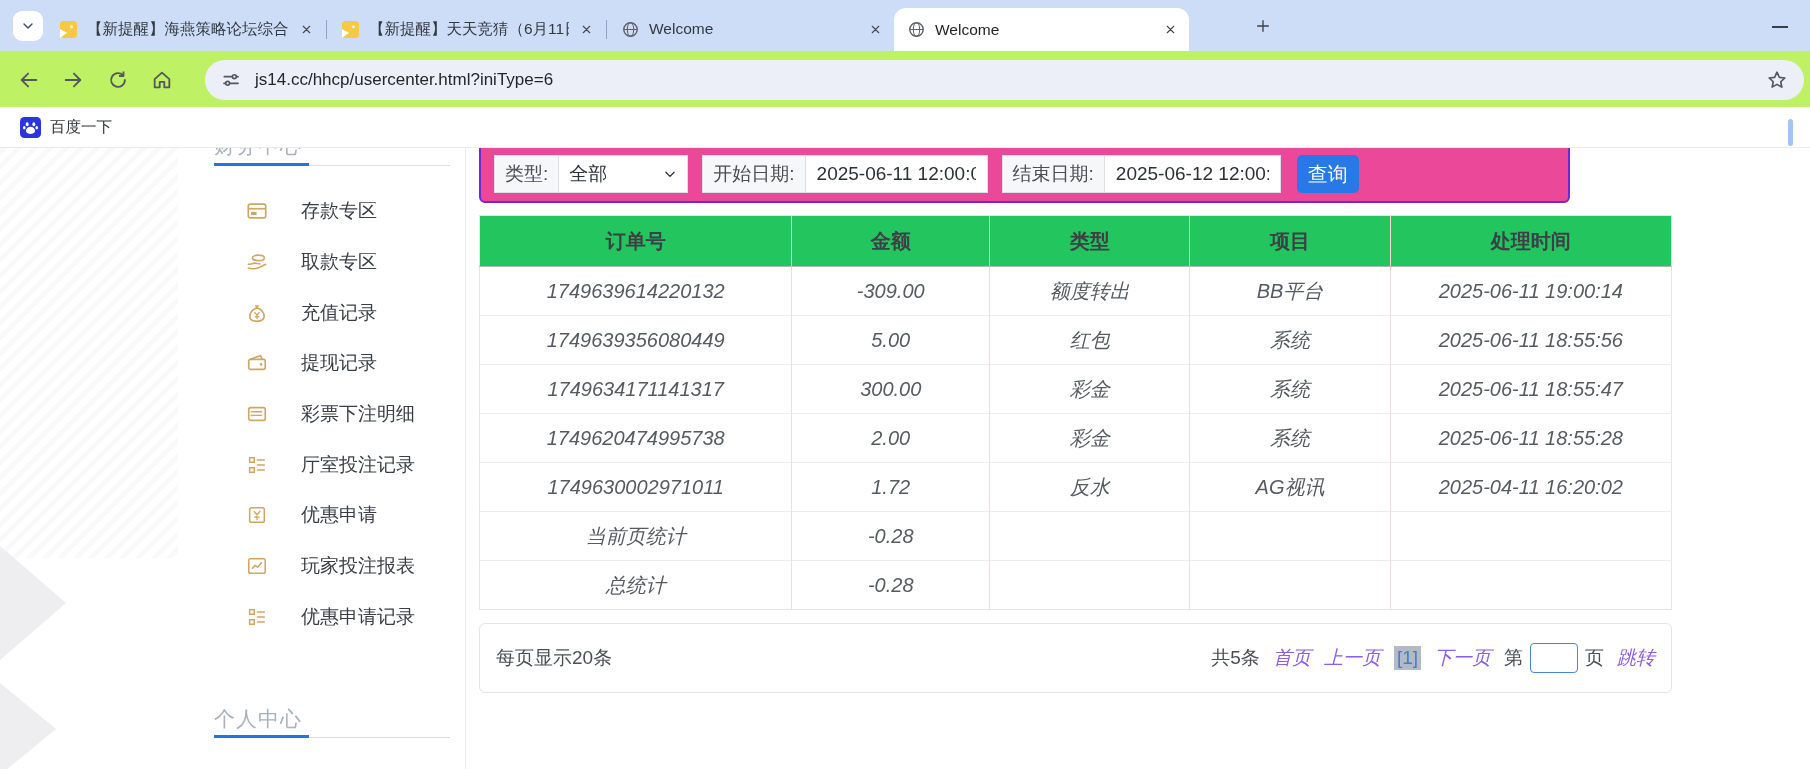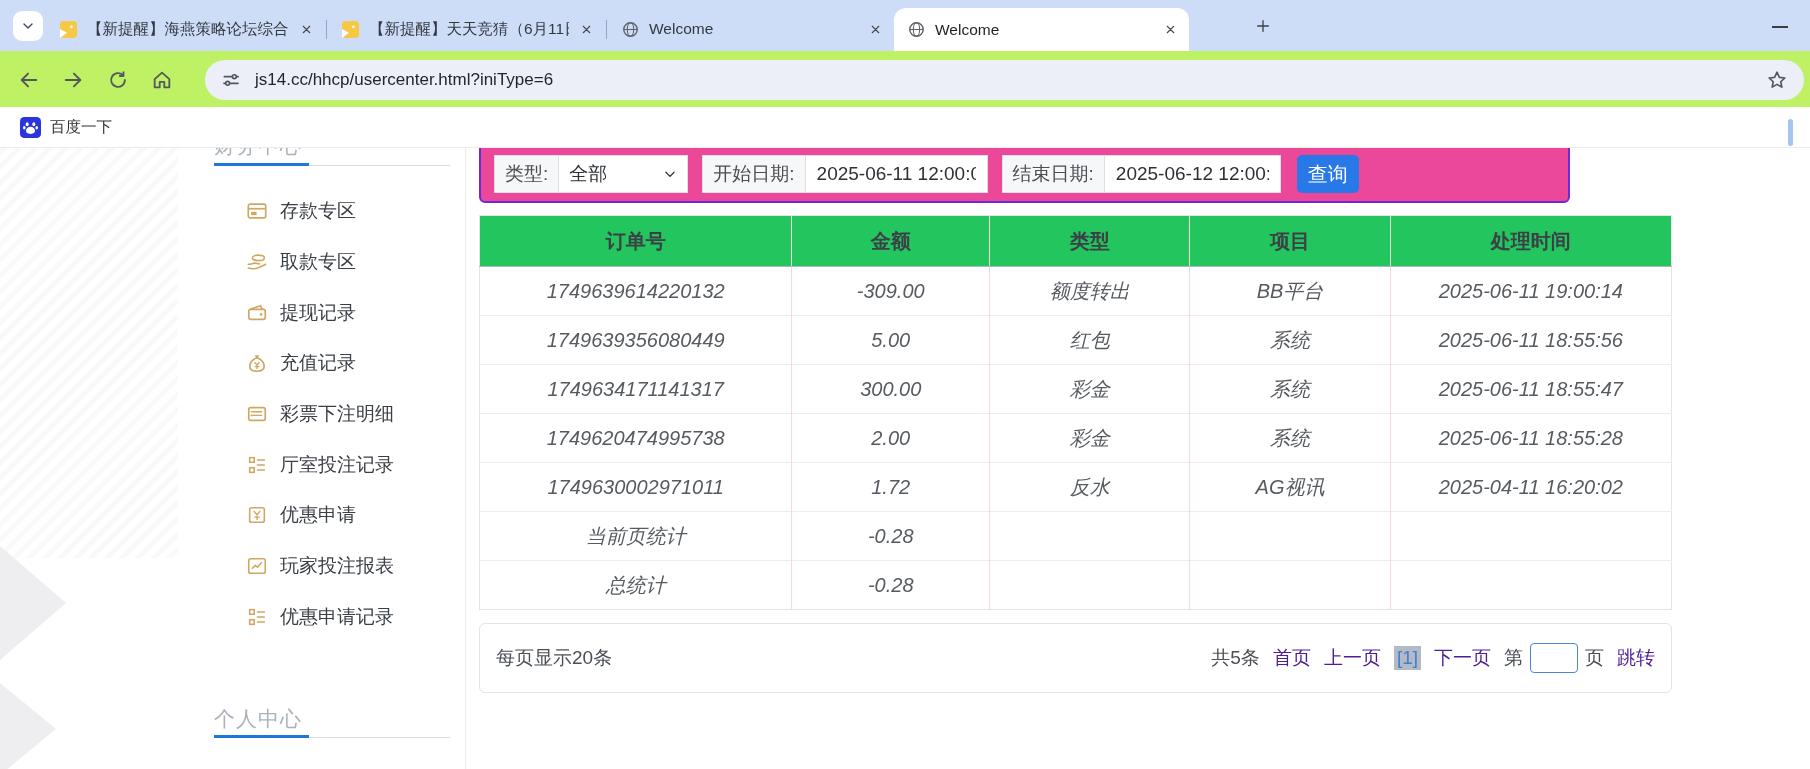--- a/index.html
+++ b/index.html
@@ -54,21 +54,21 @@
   .sidebar { position: absolute; left: 214px; top: 0; width: 242px; height: 621px; background: #fff; }
   .sb-divider { position: absolute; left: 465px; top: 0; width: 1px; height: 621px; background: #ececee; }
   .sb-sec { position: absolute; left: 0; font-size: 21px; color: #a9b1bb; letter-spacing: 1px; }
   .sec-fin { top: -16px; }
   .sec-per { top: 557px; }
   .sb-underline { position: absolute; left: 0; width: 236px; height: 1px; background: #dadde2; }
   .sb-underline::before { content: ""; position: absolute; left: 0; top: -2px; width: 95px; height: 3px; background: #1d78dd; }
   .ul-fin { top: 17px; }
   .ul-per { top: 589px; }
   .sb-menu { position: absolute; left: 0; top: 38px; width: 242px; }
-  .sb-item { position: relative; display: flex; align-items: center; height: 50.7px; padding-left: 32px; gap: 12px;
+  .sb-item { position: relative; display: flex; align-items: center; height: 50.7px; padding-left: 32px; gap: 33px;
     font-size: 19px; color: #3a3f46; cursor: pointer; }
   .sb-icon { width: 22px; height: 22px; flex: 0 0 22px; color: #cfa763; }
   .sb-item.active { background: #2e87ec; color: #fff; }
   .sb-item.active .sb-icon { color: #fff; }
   .sb-chev { position: absolute; right: 13px; top: 15px; width: 15px; height: 20px; color: #fff; }
 
   
   .content { position: absolute; left: 479px; top: 0; width: 1193px; height: 621px; }
   .filter-panel { position: absolute; left: 0; top: -8px; width: 1091px; height: 63px;
     border: 2px solid #6d28d9; border-radius: 6px; background: #ec4899; }
@@ -93,21 +93,21 @@
     border-bottom: 1px solid #b2b5ba; border-left: 1px solid #f2dcd8; text-align: center; }
   .fund-table th:first-child { border-left: none; }
   .fund-table td { height: 49px; text-align: center; font-size: 20px; color: #565b61;
     border-left: 1px solid #f2dcd8; border-top: 1px solid #ededef; background: #fff; font-style: italic; }
   .fund-table td:first-child { border-left: none; }
   .fund-table tbody tr:first-child td { border-top: none; }
 
   .pager { position: absolute; left: 0; top: 475px; width: 1193px; height: 70px; border: 1px solid #e4e4e6;
     border-radius: 6px; display: flex; align-items: center; padding: 0 16px; font-size: 19px; color: #4a4f55; background: #fff; }
   .pager-right { margin-left: auto; display: flex; align-items: center; gap: 13px; }
-  .pg-link { color: #4c1d95; cursor: pointer; text-decoration: none; }
+  .pg-link { color: #8b5cf6; cursor: pointer; text-decoration: none; font-style: italic; }
   .pg-current { background: #b3bac3; color: #3f7ed8; padding: 1px 3px; cursor: pointer; }
   .jump-grp { display: flex; align-items: center; gap: 7px; }
   .jump-input { width: 48px; height: 30px; border: 1.5px solid #4a86d8; border-radius: 4px; outline: none;
     font-size: 18px; text-align: center; font-family: "Liberation Sans", sans-serif; }
 </style>
 </head>
 <body>
 
 <div class="tabstrip">
   <div class="tab-search-btn">
@@ -270,36 +270,36 @@
               <ellipse cx="13.5" cy="7.5" rx="6.5" ry="3" fill="none" stroke="currentColor" stroke-width="1.7"></ellipse>
               <path d="M2.5 14.5c3 .2 4.5-1.3 7-1.3 2 0 3.5 1 5.5 1" fill="none" stroke="currentColor" stroke-width="1.7" stroke-linecap="round"></path>
               <path d="M2.5 18.5c4.5 1.5 9 .9 13-1.1l6-3" fill="none" stroke="currentColor" stroke-width="1.7" stroke-linecap="round"></path>
             </svg>
           </span>
           <span class="sb-label">取款专区</span>
         </div>
         <div class="sb-item">
           <span class="sb-icon">
             <svg viewBox="0 0 24 24">
+              <path d="M9.5 3.5h5l-1.8 3h-1.4z" fill="currentColor"></path>
+              <path d="M10.5 6.8C6.7 8.8 4.2 12.6 4.2 15.6 4.2 19 7.2 21 12 21s7.8-2 7.8-5.4c0-3-2.5-6.8-6.3-8.8z" fill="none" stroke="currentColor" stroke-width="1.8"></path>
+              <path d="M9.7 11.8l2.3 2.4 2.3-2.4M12 14.2V18M10 16h4" fill="none" stroke="currentColor" stroke-width="1.5" stroke-linecap="round"></path>
+            </svg>
+          </span>
+          <span class="sb-label">充值记录</span>
+        </div>
+        <div class="sb-item">
+          <span class="sb-icon">
+            <svg viewBox="0 0 24 24">
               <path d="M4.5 8l11.5-4 1.5 4" fill="none" stroke="currentColor" stroke-width="1.8" stroke-linejoin="round"></path>
               <rect x="3" y="8" width="18" height="11" rx="2" fill="none" stroke="currentColor" stroke-width="1.8"></rect>
               <circle cx="16.5" cy="13.5" r="1.4" fill="currentColor"></circle>
             </svg>
           </span>
           <span class="sb-label">提现记录</span>
-        </div>
-        <div class="sb-item">
-          <span class="sb-icon">
-            <svg viewBox="0 0 24 24">
-              <path d="M9.5 3.5h5l-1.8 3h-1.4z" fill="currentColor"></path>
-              <path d="M10.5 6.8C6.7 8.8 4.2 12.6 4.2 15.6 4.2 19 7.2 21 12 21s7.8-2 7.8-5.4c0-3-2.5-6.8-6.3-8.8z" fill="none" stroke="currentColor" stroke-width="1.8"></path>
-              <path d="M9.7 11.8l2.3 2.4 2.3-2.4M12 14.2V18M10 16h4" fill="none" stroke="currentColor" stroke-width="1.5" stroke-linecap="round"></path>
-            </svg>
-          </span>
-          <span class="sb-label">充值记录</span>
         </div>
         <div class="sb-item">
           <span class="sb-icon">
             <svg viewBox="0 0 24 24">
               <rect x="3" y="5" width="18" height="14" rx="2" fill="none" stroke="currentColor" stroke-width="1.8"></rect>
               <path d="M8 9.5h9M8 13.5h9" stroke="currentColor" stroke-width="1.6" stroke-linecap="round"></path>
               <path d="M5.8 9.5h.8M5.8 13.5h.8" stroke="currentColor" stroke-width="1.8" stroke-linecap="round"></path>
             </svg>
           </span>
           <span class="sb-label">彩票下注明细</span>

